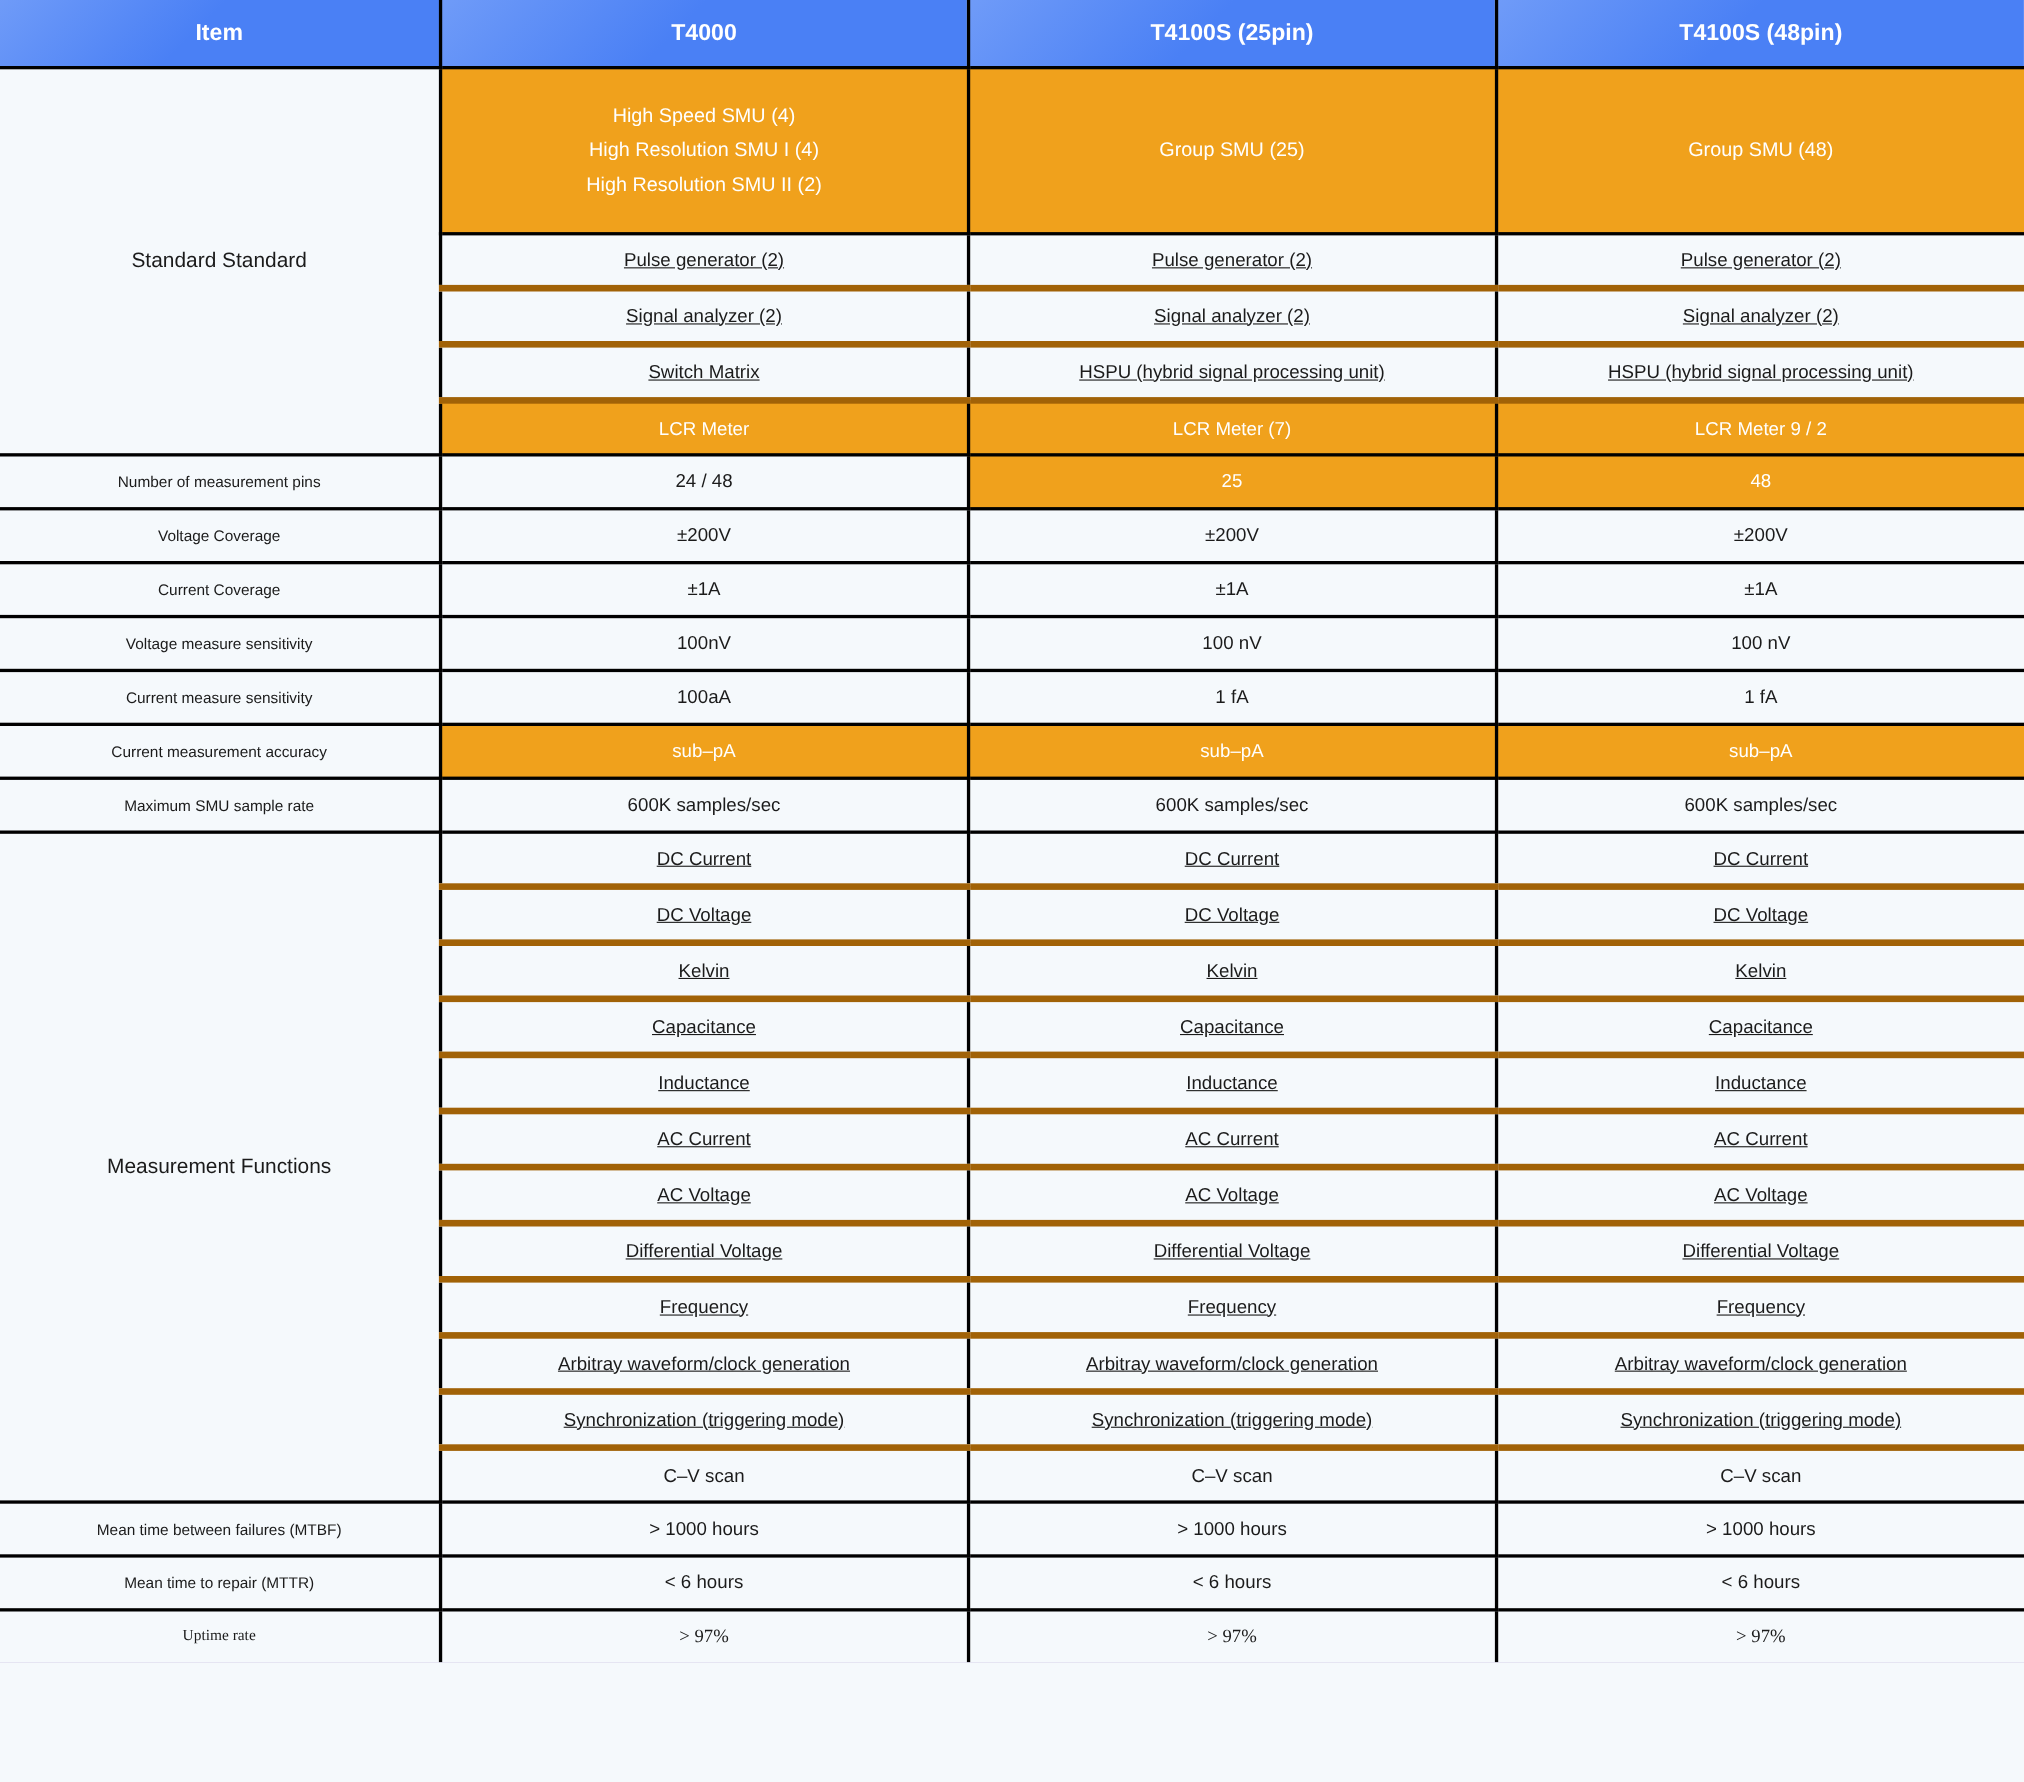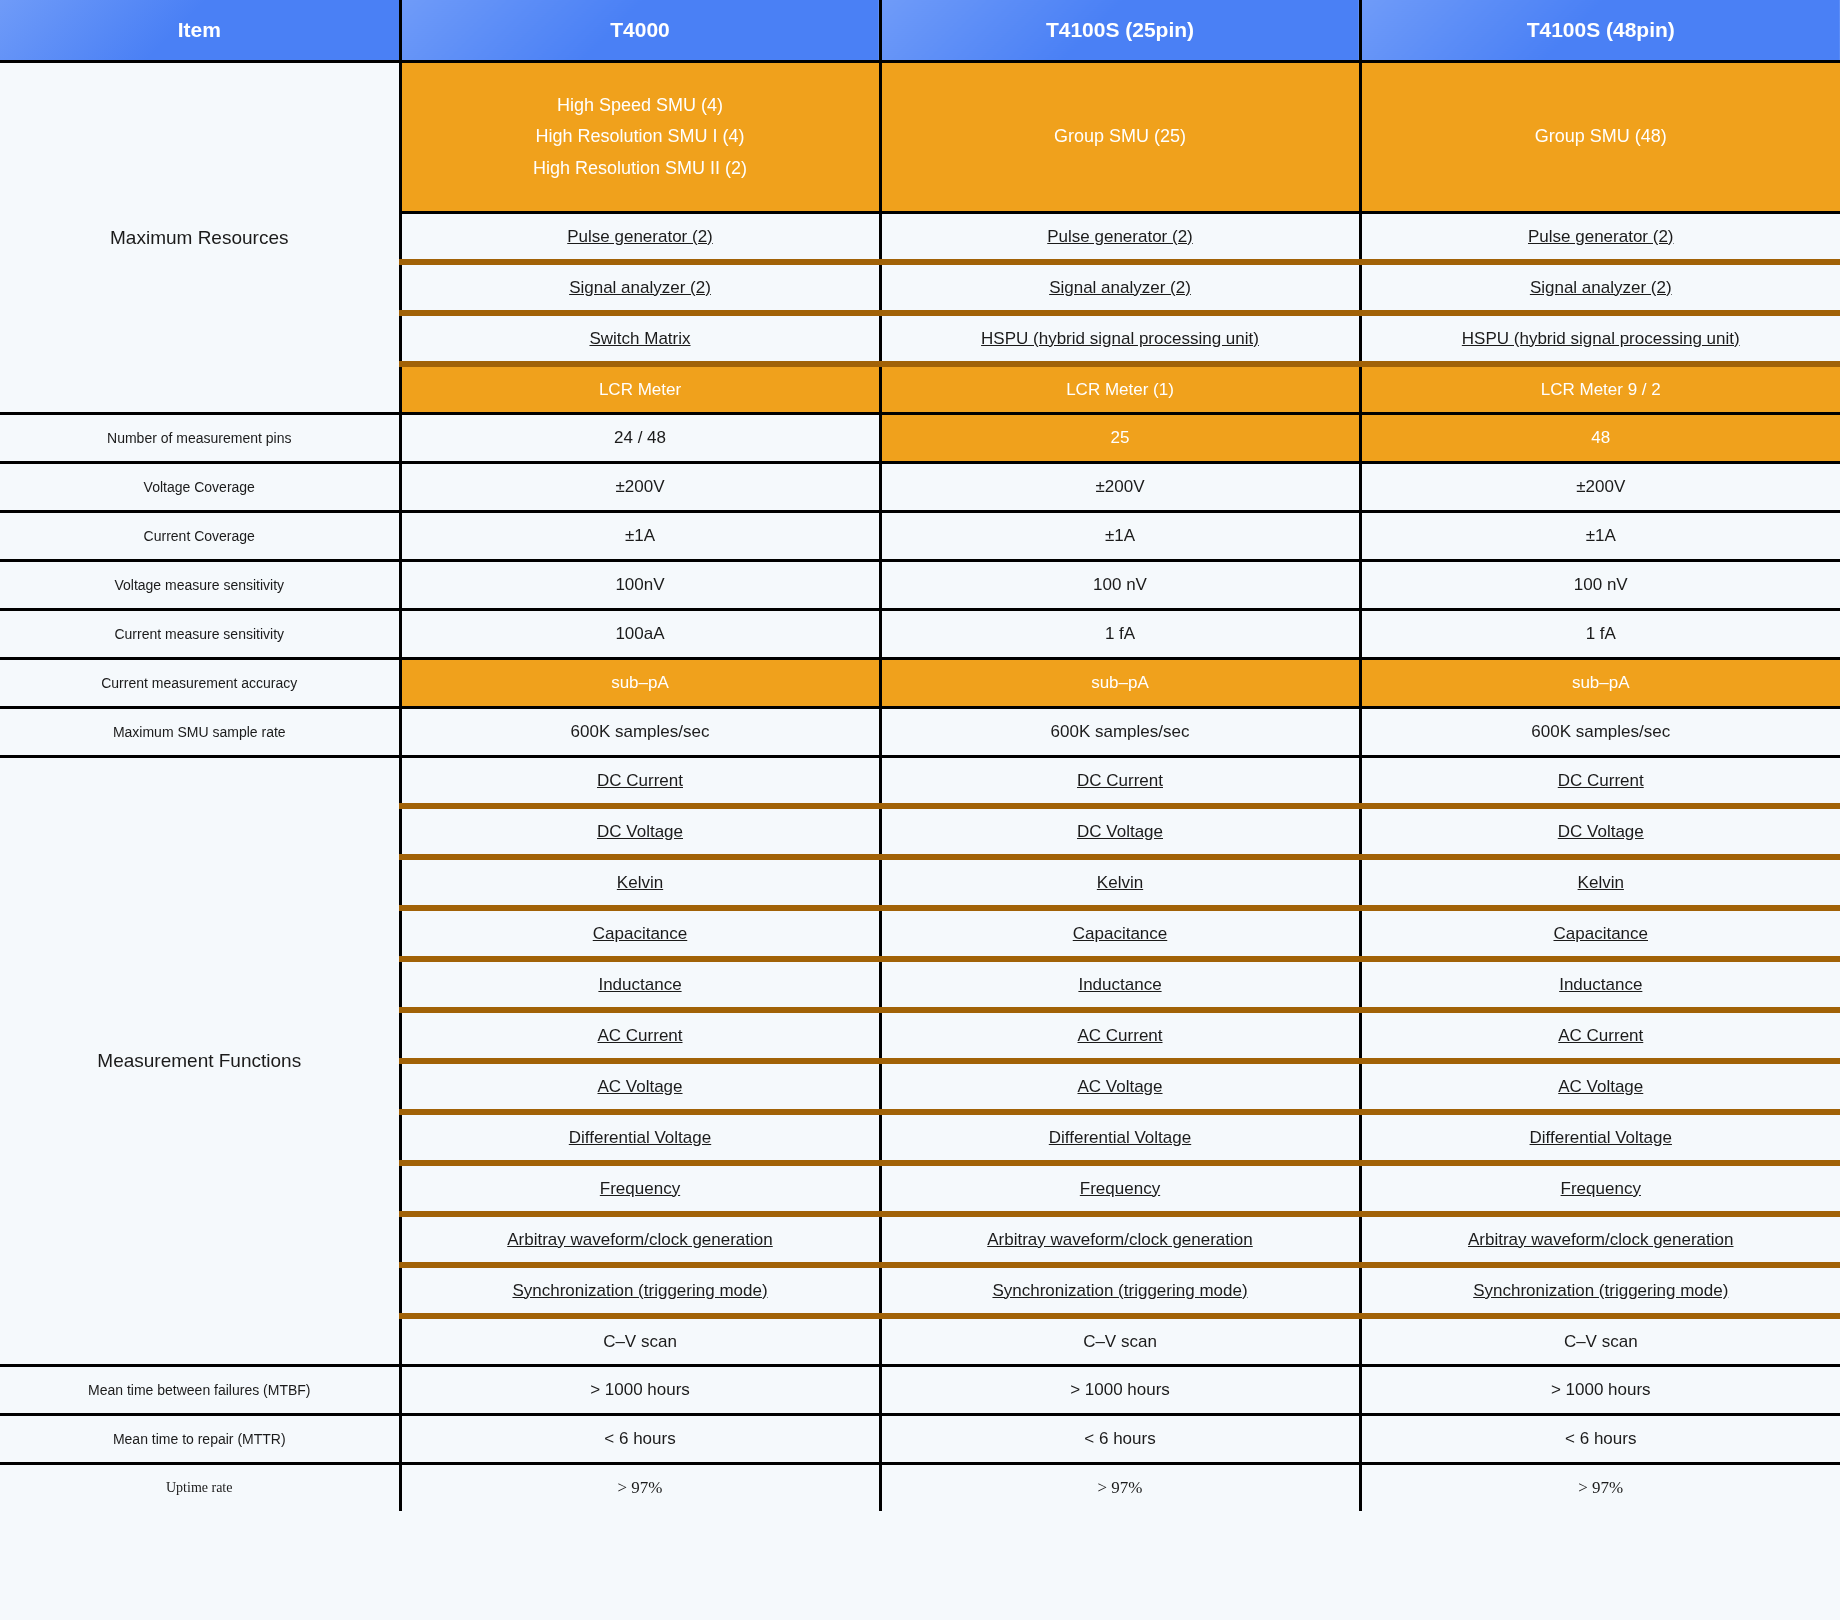--- a/index.html
+++ b/index.html
@@ -98,21 +98,21 @@
       <th>Item</th>
       <th>T4000</th>
       <th>T4100S (25pin)</th>
       <th class="last">T4100S (48pin)</th>
     </tr>
   </thead>
 
   <tbody>
 
     <tr>
-      <td class="label label-group" rowspan="5">Maximum Resources</td>
+      <td class="label label-group" rowspan="5">Standard Standard</td>
       <td class="hl hl-tall">
         <span class="multi">High Speed SMU (4)</span>
         <span class="multi">High Resolution SMU I (4)</span>
         <span class="multi">High Resolution SMU II (2)</span>
       </td>
       <td class="hl hl-tall">Group SMU (25)</td>
       <td class="hl hl-tall last">Group SMU (48)</td>
     </tr>
 
     <tr class="r-sm">
@@ -128,21 +128,21 @@
     </tr>
 
     <tr class="r-sm">
       <td class="thin">Switch Matrix</td>
       <td class="thin">HSPU (hybrid signal processing unit)</td>
       <td class="thin last">HSPU (hybrid signal processing unit)</td>
     </tr>
 
     <tr class="r-sm">
       <td class="hl">LCR Meter</td>
-      <td class="hl">LCR Meter (1)</td>
+      <td class="hl">LCR Meter (7)</td>
       <td class="hl last">LCR Meter 9 / 2</td>
     </tr>
 
     <tr class="r-md">
       <td class="label">Number of measurement pins</td>
       <td>24 / 48</td>
       <td class="hl">25</td>
       <td class="hl last">48</td>
     </tr>
 

